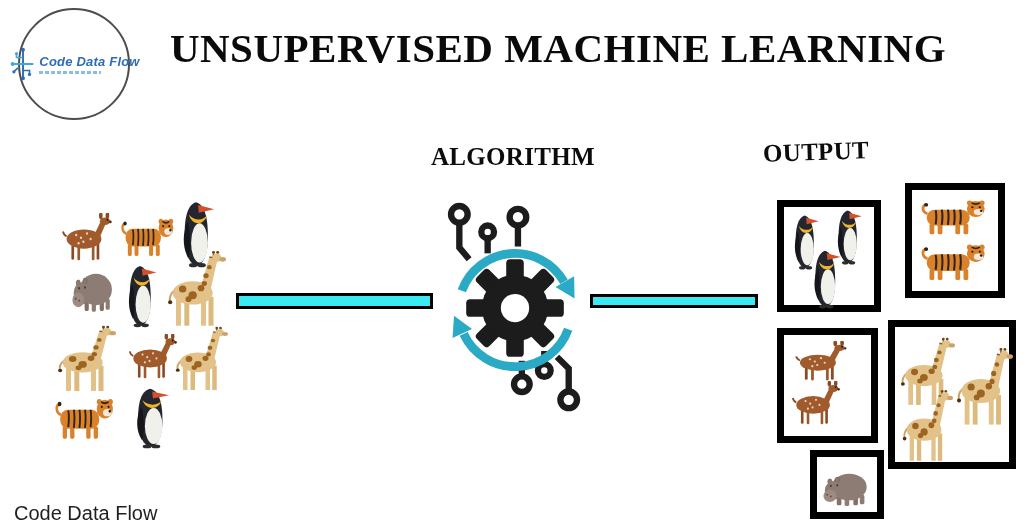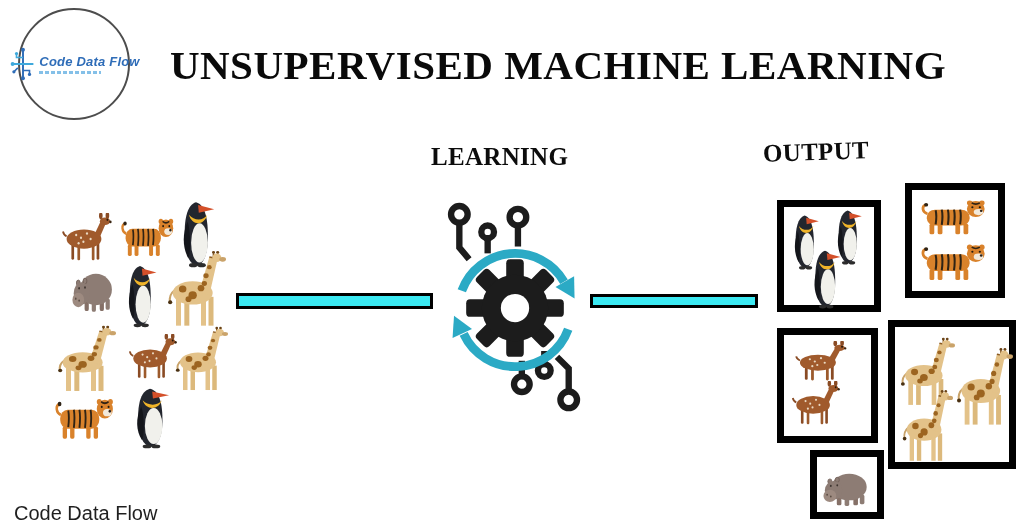--- a/index.html
+++ b/index.html
@@ -20,21 +20,21 @@
     white-space:nowrap;letter-spacing:.2px;line-height:1;
   }
   .logo-tagline{
     margin-top:3px;height:3px;width:62px;opacity:.85;
     background:repeating-linear-gradient(90deg,#6fb5e4 0 4px,transparent 4px 6px);
   }
   
   .title{
     position:absolute;top:24px;left:92px;right:0;text-align:center;
     font-family:"Liberation Serif",serif;font-weight:bold;font-size:41px;
-    color:#0a0a0a;letter-spacing:.5px;white-space:nowrap;margin-top:17px;
+    color:#0a0a0a;letter-spacing:.5px;white-space:nowrap;
   }
   .heading{
     position:absolute;font-family:"Liberation Serif",serif;font-weight:bold;
     font-size:25px;color:#0c0c0c;letter-spacing:.3px;white-space:nowrap;
   }
   .h-input{left:58px;top:150px;}
   .h-algo{left:431px;top:143px;}
   .h-output{left:763px;top:138px;transform:rotate(-2deg);}
   
   .cluster{position:absolute;left:50px;top:195px;width:185px;height:265px;}
@@ -172,21 +172,21 @@
       <circle cx="6" cy="38" r="2.5" fill="#2f6db8"></circle>
     </svg>
     <div class="logo-textcol">
       <div class="logo-brand">Code Data Flow</div>
       <div class="logo-tagline"></div>
     </div>
   </div>
 
   <div class="title">UNSUPERVISED MACHINE LEARNING</div>
 
-  <div class="heading h-algo">LEARNING</div>
+  <div class="heading h-algo">ALGORITHM</div>
   <div class="heading h-output">OUTPUT</div>
 
   <div class="cluster" id="input-cluster">
       <div class="animal" style="left: 7px; top: 18px; width: 60px; height: 48px;">
         <svg viewBox="0 0 100 70" preserveAspectRatio="none">
           <use href="#sym-deer"></use>
         </svg>
       </div>
       <div class="animal" style="left: 70px; top: 21px; width: 56px; height: 42px;">
         <svg viewBox="0 0 100 62" preserveAspectRatio="none">

